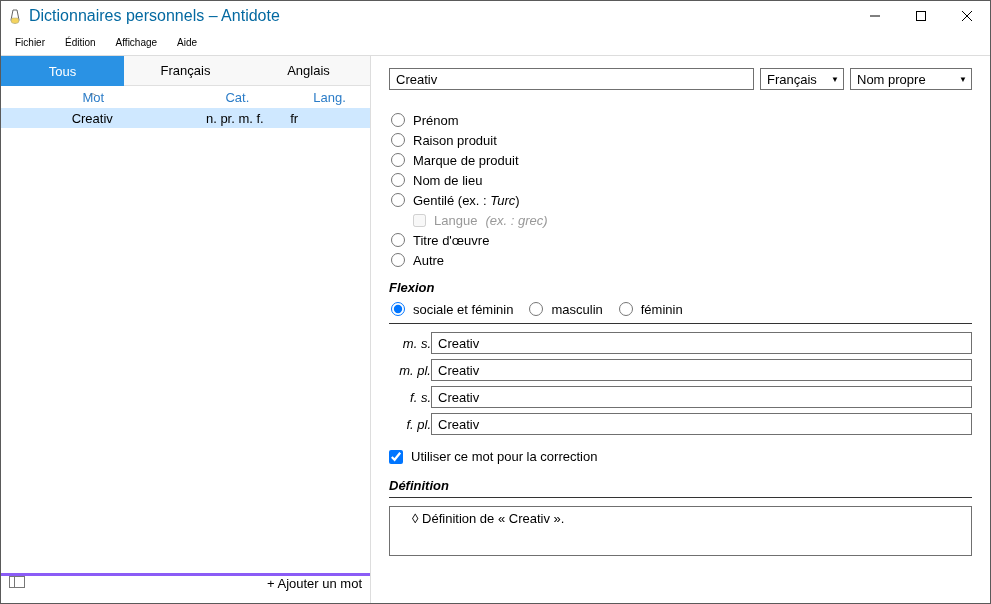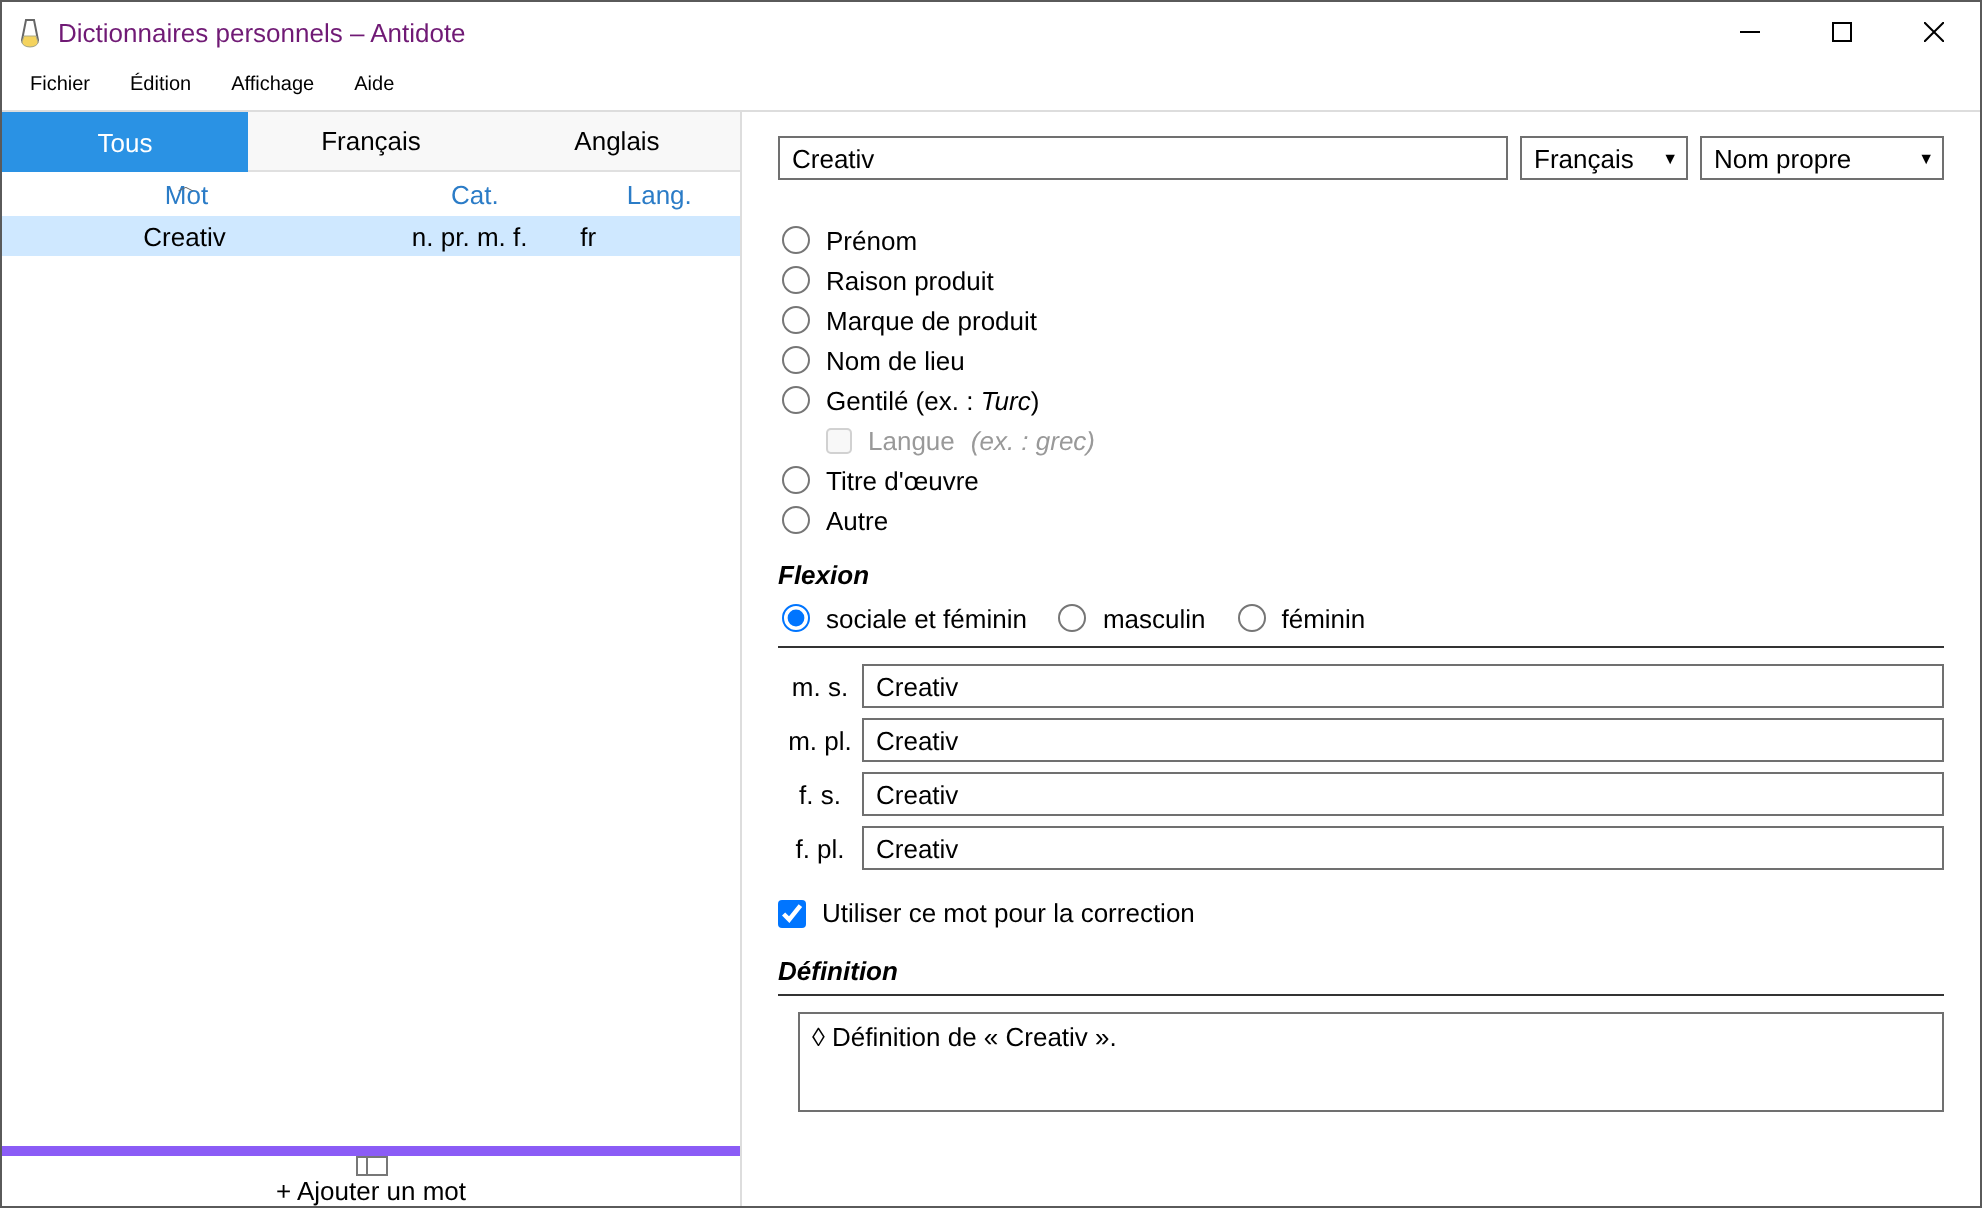--- a/index.html
+++ b/index.html
@@ -1,21 +1,21 @@
 <!DOCTYPE html>
 <html><head>
 <meta charset="utf-8">
 <style>
   * { margin: 0; padding: 0; box-sizing: border-box; font-family: "Segoe UI", Tahoma, sans-serif; font-size: 13px; }
   body { background: #fff; overflow: hidden; }
   .window { width: 991px; height: 604px; border: 1px solid #5a5a5a; background: #fff; display: flex; flex-direction: column; position: relative; }
   
   .titlebar { height: 30px; display: flex; align-items: center; padding-left: 6px; }
   .titlebar-icon { width: 16px; height: 16px; display: inline-flex; align-items: center; justify-content: center; margin-right: 6px; }
-  .titlebar-title { flex: 1; font-size: 13px; color: #701a75; }
+  .titlebar-title { flex: 1; font-size: 16px; color: #0369a1; }
   .titlebar-buttons { display: flex; }
   .titlebar-btn { width: 46px; height: 30px; display: flex; align-items: center; justify-content: center; cursor: default; }
   
   .menubar { height: 24px; display: flex; align-items: center; padding: 0 4px; gap: 0; border-bottom: 1px solid transparent; }
   .menubar-item { padding: 3px 10px; cursor: default; font-size: 10px; }
   
   .content { flex: 1; display: flex; border-top: 1px solid #ddd; overflow: hidden; }
   
   .left-panel { width: 370px; display: flex; flex-direction: column; border-right: 1px solid #ddd; }
   .tabs { display: flex; height: 30px; }
@@ -30,21 +30,21 @@
   .th-cat { flex: 0.9; }
   .th-lang { flex: 0.7;}
   .sort-arrow { position: absolute; left: 50%; top: -3px; transform: translateX(-50%); font-size: 9px; color: #666; }
   
   .table-row { display: flex; height: 20px; align-items: center; font-size: 12px; padding: 0; }
   .table-row.selected { background: #cfe8ff; }
   .td-mot { flex: 1.6; text-align: center; }
   .td-cat { flex: 0.9; text-align: center; }
   .td-lang { flex: 0.7; padding-left: 4px; }
   
-  .left-footer { height: 30px; border-top: 5px solid #8b5cf6; display: flex; align-items: center; justify-content: space-between; padding: 0 8px; flex-direction: column; }
+  .left-footer { height: 30px; border-top: 3px solid #8b5cf6; display: flex; justify-content: space-between; padding: 0 8px; }
   .panel-toggle { width: 16px; height: 12px; border: 1px solid #777; display: flex; }
   .panel-toggle::before { content: ""; width: 4px; background: transparent; border-right: 1px solid #777; }
   .add-word { font-size: 13px; cursor: default; }
   
   .right-panel { flex: 1; display: flex; }
   .right-scroll { flex: 1; overflow-y: scroll; padding: 12px 18px; }
   
   .top-row { display: flex; gap: 6px; margin-bottom: 20px; }
   .word-input { flex: 1; height: 22px; border: 1px solid #707070; padding: 0 6px; font-size: 13px; }
   .combo { height: 22px; border: 1px solid #707070; display: flex; align-items: center; padding: 0 4px 0 6px; cursor: default; background: #fff; }
@@ -65,27 +65,27 @@
   
   .section-title { font-weight: bold; font-size: 13px; margin-top: 10px; margin-bottom: 4px; font-style: italic; }
   .section-line { border-bottom: 1px solid #333; margin-bottom: 8px; }
   
   .flex-radios { display: flex; gap: 14px; margin-bottom: 4px; }
   .flex-radios .radio-row { height: 20px; }
   
   .flexion-line { border-bottom: 1px solid #333; margin-bottom: 8px; }
   
   .form-row { display: flex; align-items: center; margin-bottom: 5px; }
-  .form-label { width: 42px; font-size: 13px; text-align: center; }
+  .form-label { width: 42px; font-size: 13px; text-align: right; font-style: italic; }
   .form-input { flex: 1; height: 22px; border: 1px solid #707070; padding: 0 6px; font-size: 13px; }
   
   .check-row { display: flex; align-items: center; gap: 8px; margin-top: 14px; margin-bottom: 14px; }
   .check-row input[type=checkbox] { width: 14px; height: 14px; }
   
-  .def-box { border: 1px solid #707070; padding: 4px 6px; font-size: 13px; min-height: 50px; margin-left: 10px; }
+  .def-box { border: 1px solid #707070; padding: 4px 22px; font-size: 13px; min-height: 50px; }
   
   ::-webkit-scrollbar { width: 17px; }
   ::-webkit-scrollbar-track { background: #f0f0f0; }
   ::-webkit-scrollbar-thumb { background: #c0c0c0; }
   ::-webkit-scrollbar-button { background: #f0f0f0; height: 17px; }
 </style>
 </head>
 <body>
 
 <div class="window">

